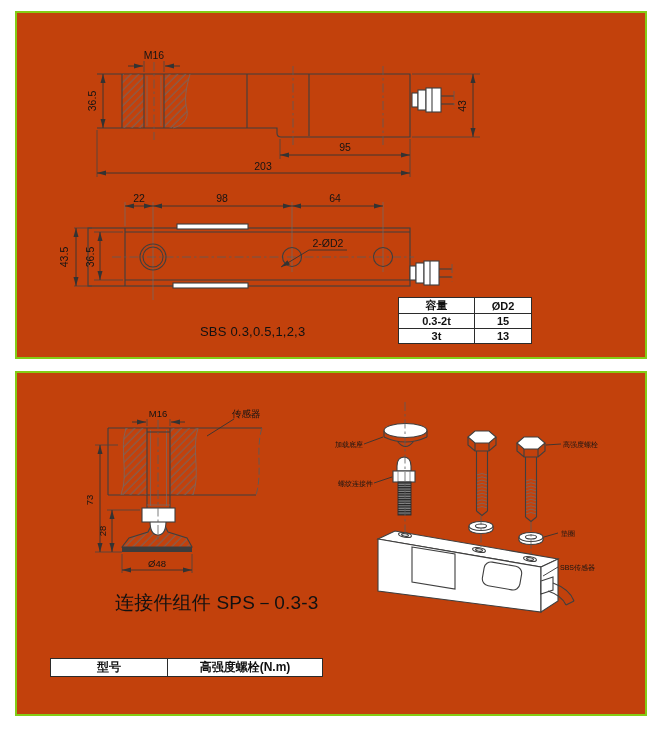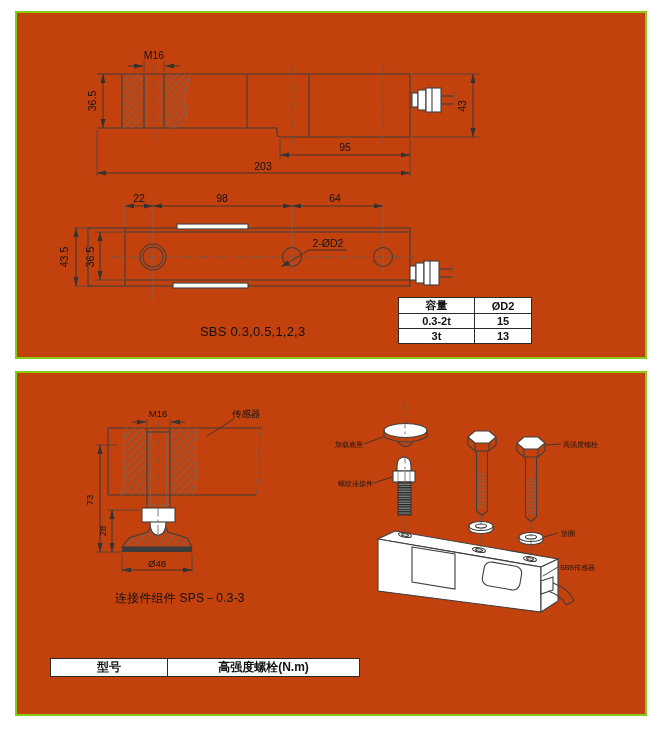--- a/index.html
+++ b/index.html
@@ -18,28 +18,28 @@
   .ext{stroke:#444;stroke-width:0.8;fill:none}
   .wfill{fill:#fff;stroke:#3f3f3f;stroke-width:1.1}
   .nf{fill:none;stroke:#3f3f3f;stroke-width:1.1}
   text{fill:#141414}
   .dt{font-size:10.5px}
   .dt9{font-size:9.5px}
   .ct{font-size:7px}
   
   .lbl{position:absolute;font-weight:normal;white-space:nowrap;letter-spacing:.2px}
   #model-label{left:183px;top:311px;font-size:13px}
-  #assembly-label{left:98px;top:217px;font-size:12px}
+  #assembly-label{left:98px;top:217px;font-size:19px}
   table{position:absolute;border-collapse:collapse;text-align:center;background:#fff}
   th,td{border:1px solid #2b2b2b;font-weight:bold;padding:0;vertical-align:middle}
   th{font-weight:bold}
   #capacity-table{left:381px;top:284px;width:134px;font-size:11px}
   #capacity-table th,#capacity-table td{height:15px}
   #capacity-table .c1{width:76px}
-  #torque-table{left:33px;top:285px;width:310px;font-size:12px}
+  #torque-table{left:33px;top:285px;width:273px;font-size:12px}
   #torque-table th,#torque-table td{height:17px}
   #torque-table .c1{width:117px}
 </style>
 </head>
 <body>
 
 <div class="panel" id="panel-top">
   <svg width="628" height="344" viewBox="17 13 628 344">
     <defs>
       <pattern id="h1" width="5.5" height="5.5" patternUnits="userSpaceOnUse" patternTransform="rotate(45)">

